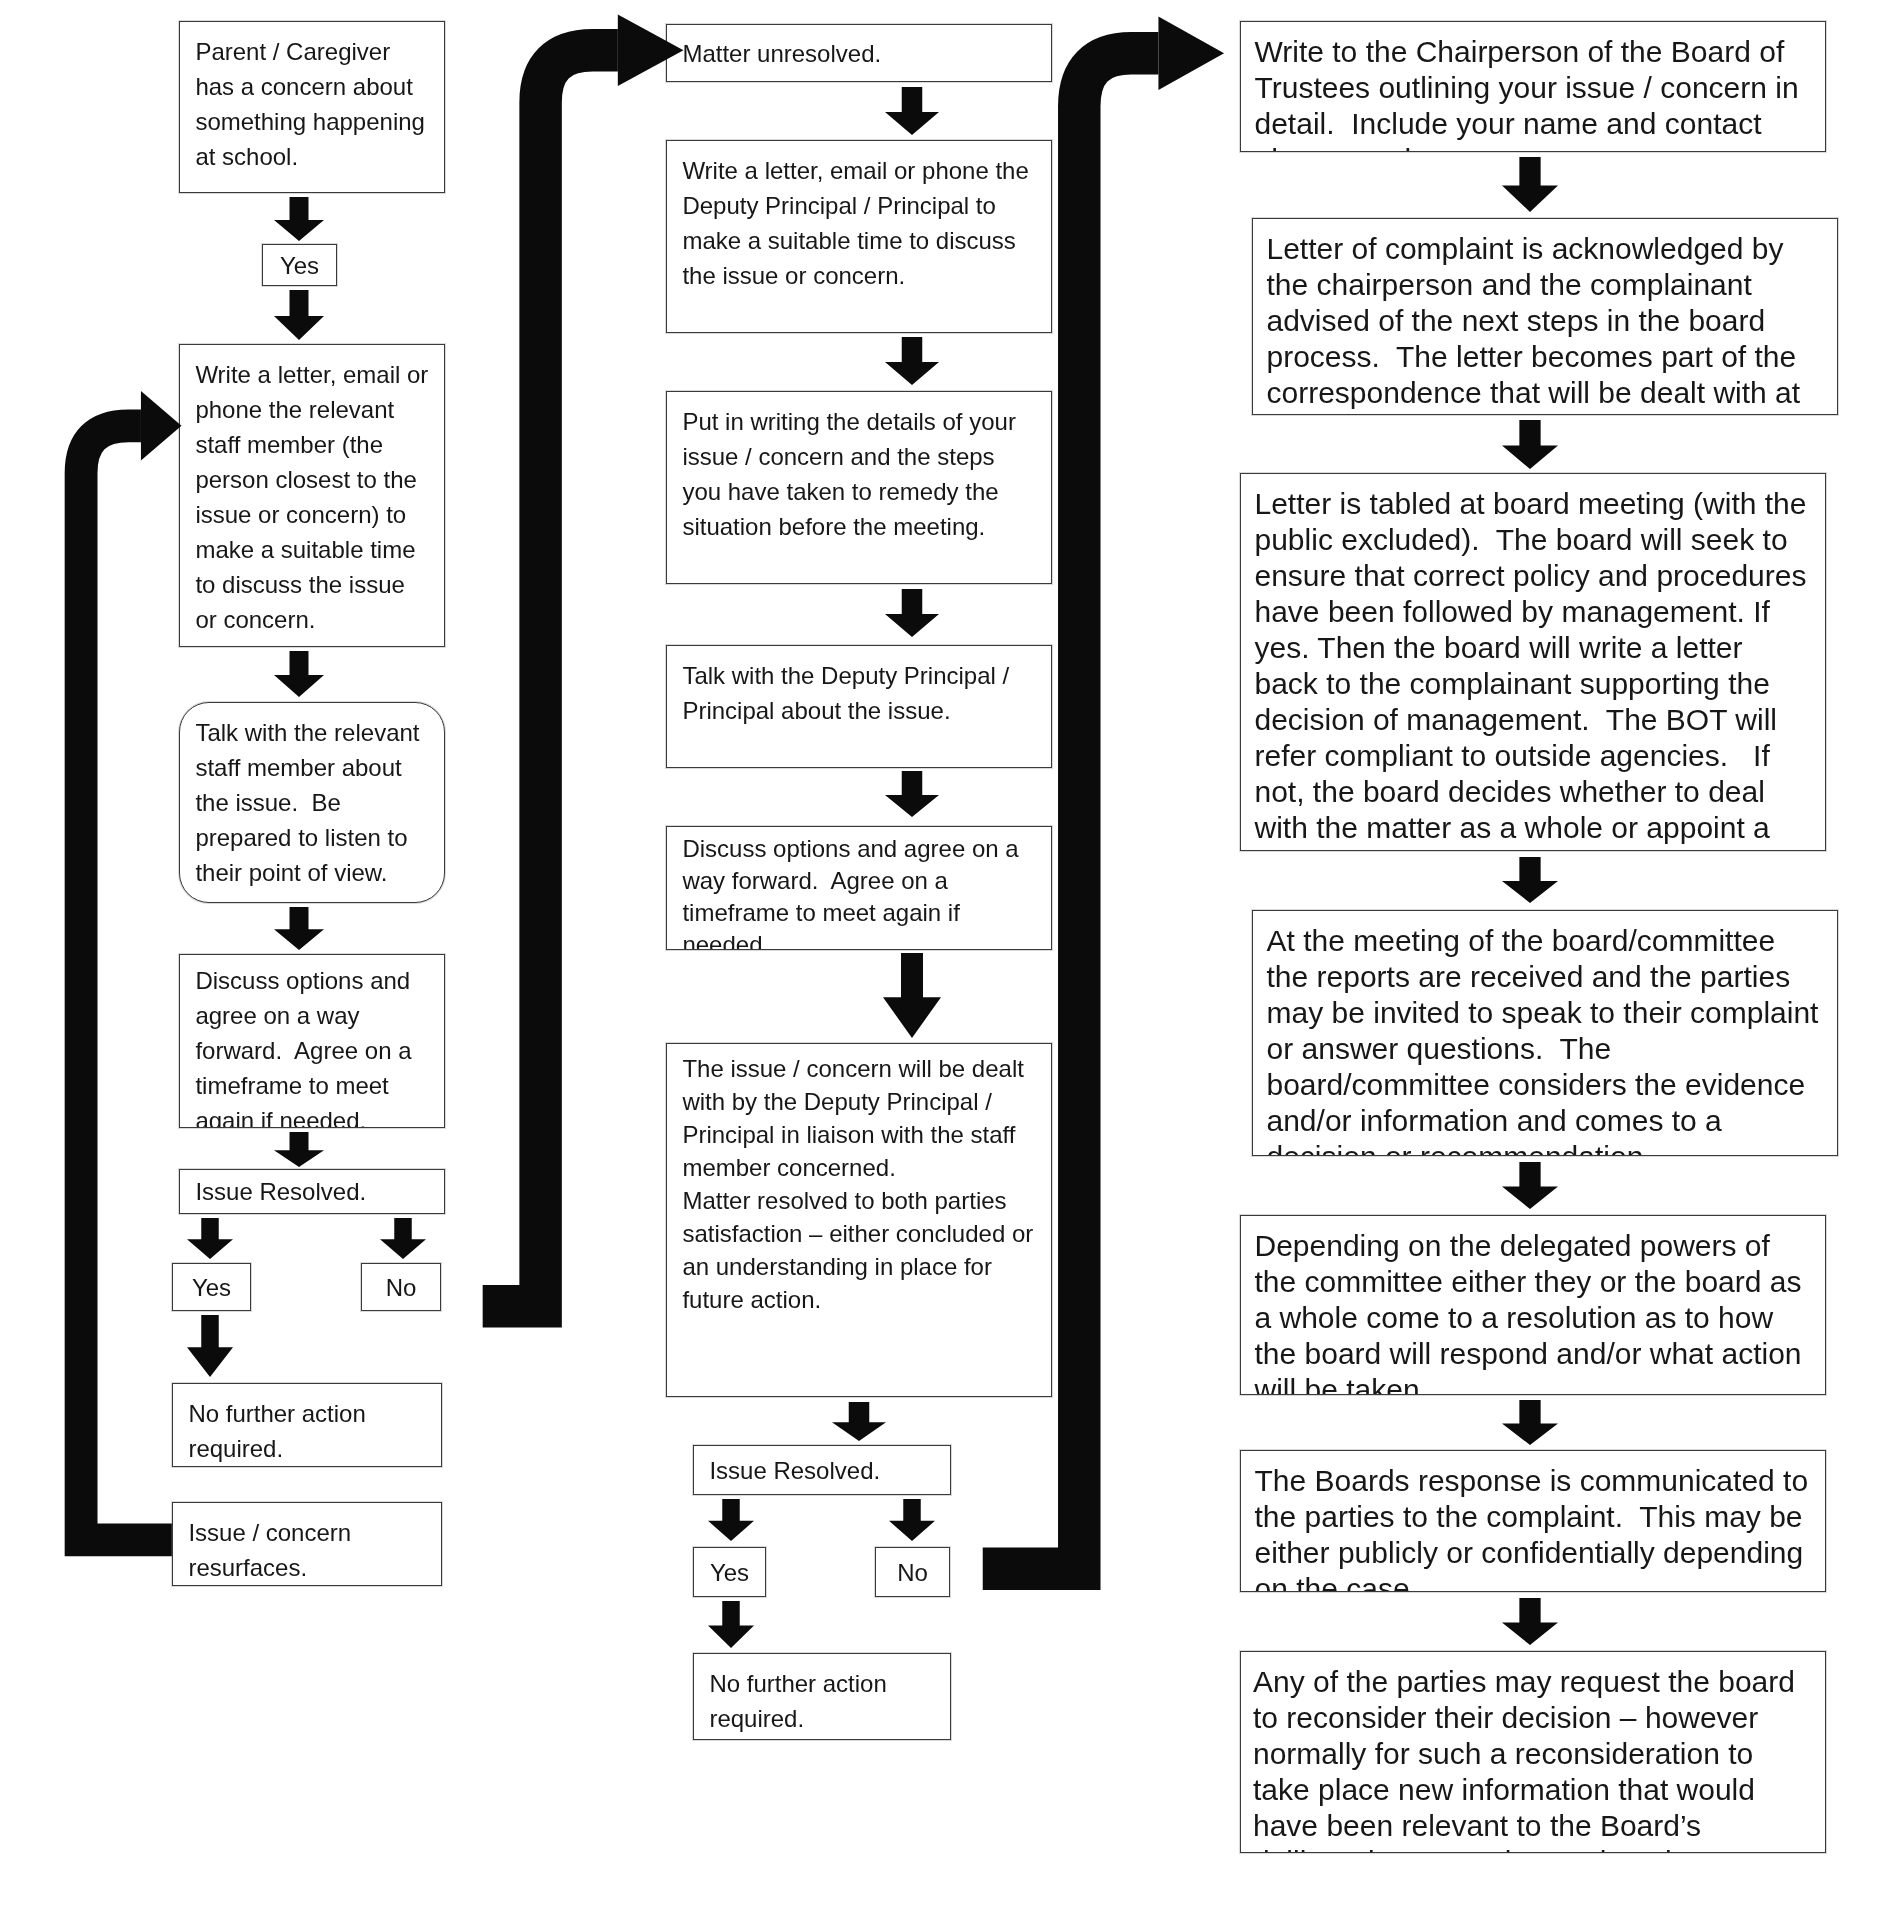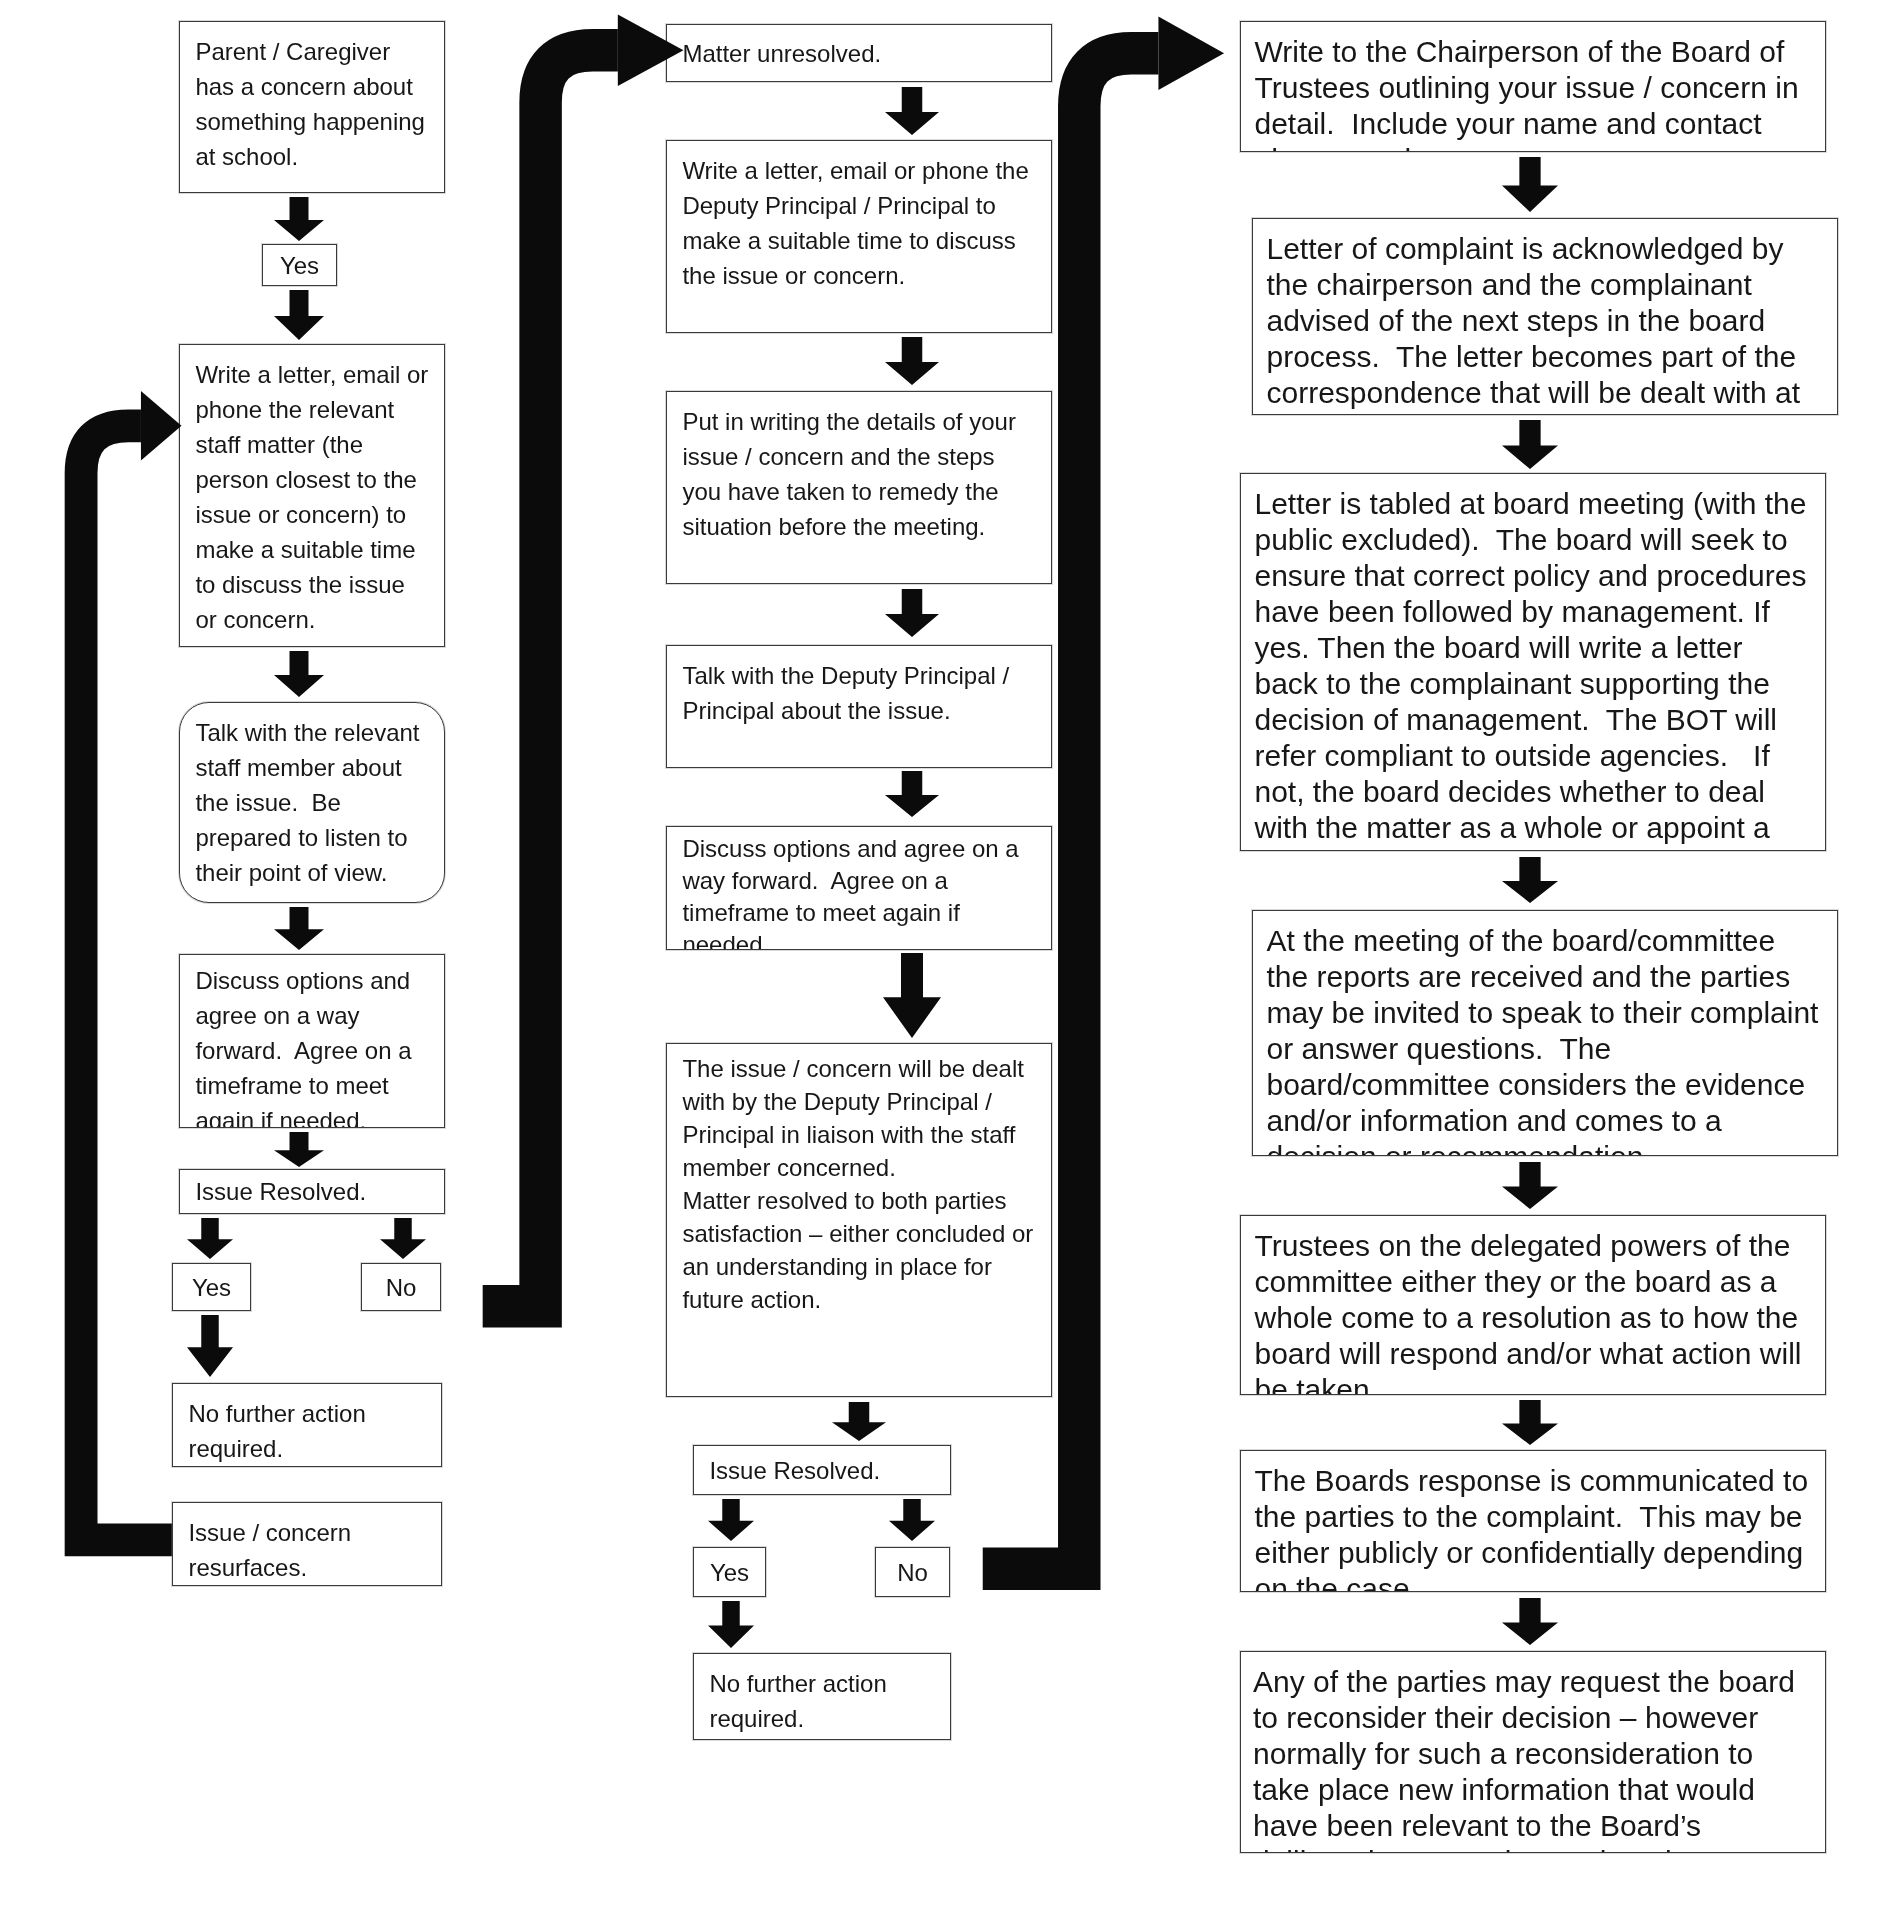--- a/index.html
+++ b/index.html
@@ -43,21 +43,21 @@
 </style>
 </head>
 <body>
 
 <div class="canvas">
 
   <div class="node" style="left:179px; top:21px;  width:266px; height:172px;">Parent / Caregiver has a concern about something happening at school.</div>
   <div class="darr" style="left:274px; top:197px; width:50px;  height:44px;"></div>
   <div class="node small" style="left:262px; top:244px; width:75px; height:42px;">Yes</div>
   <div class="darr" style="left:274px; top:290px; width:50px;  height:50px;"></div>
-  <div class="node" style="left:179px; top:344px; width:266px; height:303px;">Write a letter, email or phone the relevant staff matter (the person closest to the issue or concern) to make a suitable time to discuss the issue or concern.</div>
+  <div class="node" style="left:179px; top:344px; width:266px; height:303px;">Write a letter, email or phone the relevant staff member (the person closest to the issue or concern) to make a suitable time to discuss the issue or concern.</div>
   <div class="darr" style="left:274px; top:651px; width:50px;  height:46px;"></div>
   <div class="node" style="left:179px; top:702px; width:266px; height:201px;border-radius:30px;">Talk with the relevant staff member about the issue.  Be prepared to listen to their point of view.</div>
   <div class="darr" style="left:274px; top:907px; width:50px;  height:43px;"></div>
   <div class="node" style="left:179px; top:954px; width:266px; height:174px; padding-top:7.7px;">Discuss options and agree on a way forward.  Agree on a timeframe to meet again if needed.</div>
   <div class="darr" style="left:274px; top:1132px; width:50px; height:35px;"></div>
   <div class="node oneline" style="left:179px; top:1169px; width:266px; height:45px;">Issue Resolved.</div>
   <div class="darr" style="left:187px; top:1218px; width:46px; height:41px;"></div>
   <div class="darr" style="left:380px; top:1218px; width:46px; height:41px;"></div>
   <div class="node small" style="left:172px; top:1263px; width:79px; height:48px;">Yes</div>
   <div class="node small" style="left:361px; top:1263px; width:80px; height:48px;">No</div>
@@ -87,21 +87,21 @@
   <div class="node" style="left:693px; top:1653px; width:258px; height:87px;">No further action required.</div>
 
   <div class="node c3" style="left:1240px; top:21px;   width:586px; height:131px;">Write to the Chairperson of the Board of Trustees outlining your issue / concern in detail.  Include your name and contact phone number.</div>
   <div class="darr" style="left:1502px; top:157px; width:56px; height:55px;"></div>
   <div class="node c3" style="left:1240px; top:218px;  width:586px; height:197px;margin-left:12px;">Letter of complaint is acknowledged by the chairperson and the complainant advised of the next steps in the board process.  The letter becomes part of the correspondence that will be dealt with at the next board meeting while the public is excluded.</div>
   <div class="darr" style="left:1502px; top:420px; width:56px; height:49px;"></div>
   <div class="node c3" style="left:1240px; top:473px;  width:586px; height:378px;">Letter is tabled at board meeting (with the public excluded).  The board will seek to ensure that correct policy and procedures have been followed by management. If yes. Then the board will write a letter back to the complainant supporting the decision of management.  The BOT will refer compliant to outside agencies.   If not, the board decides whether to deal with the matter as a whole or appoint a committee to investigate and recommend to the board.</div>
   <div class="darr" style="left:1502px; top:857px; width:56px; height:46px;"></div>
   <div class="node c3" style="left:1240px; top:910px;  width:586px; height:246px;margin-left:12px;">At the meeting of the board/committee the reports are received and the parties may be invited to speak to their complaint or answer questions.  The board/committee considers the evidence and/or information and comes to a decision or recommendation.</div>
   <div class="darr" style="left:1502px; top:1162px; width:56px; height:47px;"></div>
-  <div class="node c3" style="left:1240px; top:1215px; width:586px; height:180px;">Trustees on the delegated powers of the committee either they or the board as a whole come to a resolution as to how the board will respond and/or what action will be taken.</div>
+  <div class="node c3" style="left:1240px; top:1215px; width:586px; height:180px;">Depending on the delegated powers of the committee either they or the board as a whole come to a resolution as to how the board will respond and/or what action will be taken.</div>
   <div class="darr" style="left:1502px; top:1400px; width:56px; height:45px;"></div>
   <div class="node c3" style="left:1240px; top:1450px; width:586px; height:142px;">The Boards response is communicated to the parties to the complaint.  This may be either publicly or confidentially depending on the case.</div>
   <div class="darr" style="left:1502px; top:1598px; width:56px; height:47px;"></div>
   <div class="node c3" style="left:1240px; top:1651px; width:586px; height:202px;padding-left:12px;">Any of the parties may request the board to reconsider their decision – however normally for such a reconsideration to take place new information that would have been relevant to the Board’s deliberations must be produced.</div>
 
   <svg class="connector-layer" width="1895" height="1931" viewBox="0 0 1963 2000" aria-hidden="true">
 
     <g>
       <path d="M 178 1595 H 84 V 490 Q 84 441 133 441 H 146" stroke-width="34"></path>
       <polygon points="146,405 146,477 188,441"></polygon>

